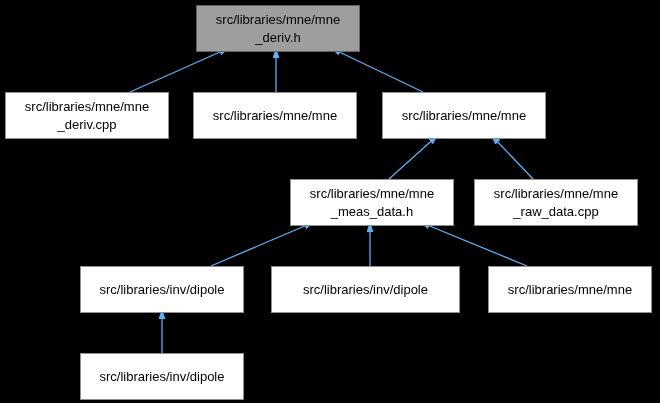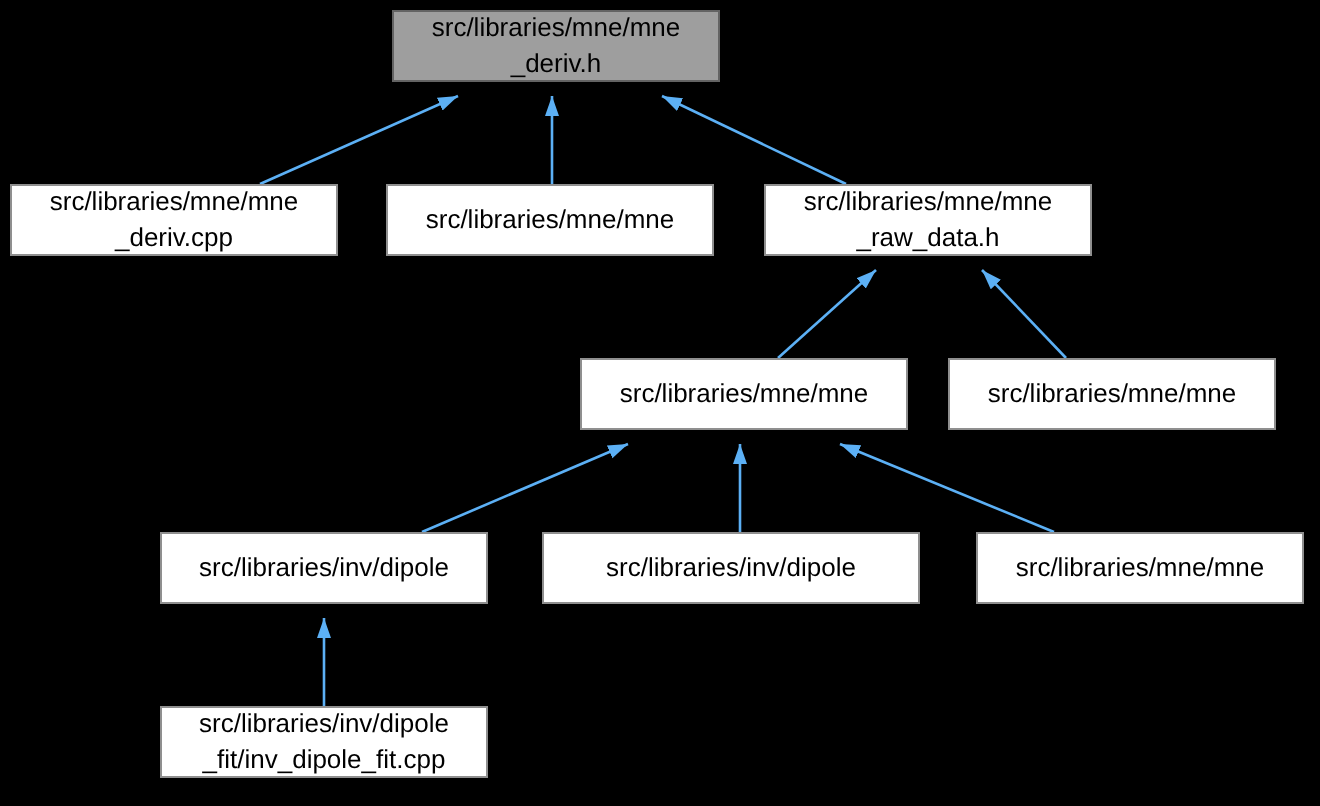--- a/index.html
+++ b/index.html
@@ -24,21 +24,21 @@
   }
   .edge {
     stroke: var(--edge-color, #5cb0f5);
     stroke-width: 1.3;
   }
   .arrowhead-path {
     fill: var(--edge-color, #5cb0f5);
   }
   .node {
     position: absolute;
-    height: 36px;
+    height: 47px;
     box-sizing: border-box;
     background: var(--node-fill, #fff);
     border: 1.5px solid var(--node-border, #8f8f8f);
     color: var(--text-color, #000);
     font-size: 13px;
     line-height: 18px;
     display: flex;
     flex-direction: column;
     align-items: center;
     justify-content: center;
@@ -86,41 +86,41 @@
     <span>src/libraries/mne/mne</span>
     <span>_deriv.cpp</span>
   </div>
 
   <div class="node" style="left:193px; top:92px; width:164px;">
     <span>src/libraries/mne/mne</span>
   </div>
 
   <div class="node" style="left:382px; top:92px; width:164px;">
     <span>src/libraries/mne/mne</span>
-    <span>_raw_data.h</span>
   </div>
 
   <div class="node" style="left:290px; top:179px; width:164px;">
     <span>src/libraries/mne/mne</span>
+    <span>_meas_data.h</span>
   </div>
 
   <div class="node" style="left:474px; top:179px; width:164px;">
     <span>src/libraries/mne/mne</span>
+    <span>_raw_data.cpp</span>
   </div>
 
   <div class="node" style="left:80px; top:266px; width:164px;">
     <span>src/libraries/inv/dipole</span>
   </div>
 
   <div class="node" style="left:271px; top:266px; width:189px;">
     <span>src/libraries/inv/dipole</span>
   </div>
 
   <div class="node" style="left:488px; top:266px; width:164px;">
     <span>src/libraries/mne/mne</span>
   </div>
 
   <div class="node" style="left:80px; top:353px; width:164px;">
     <span>src/libraries/inv/dipole</span>
-    <span>_fit/inv_dipole_fit.cpp</span>
   </div>
 
 </div>
 
 </body></html>

